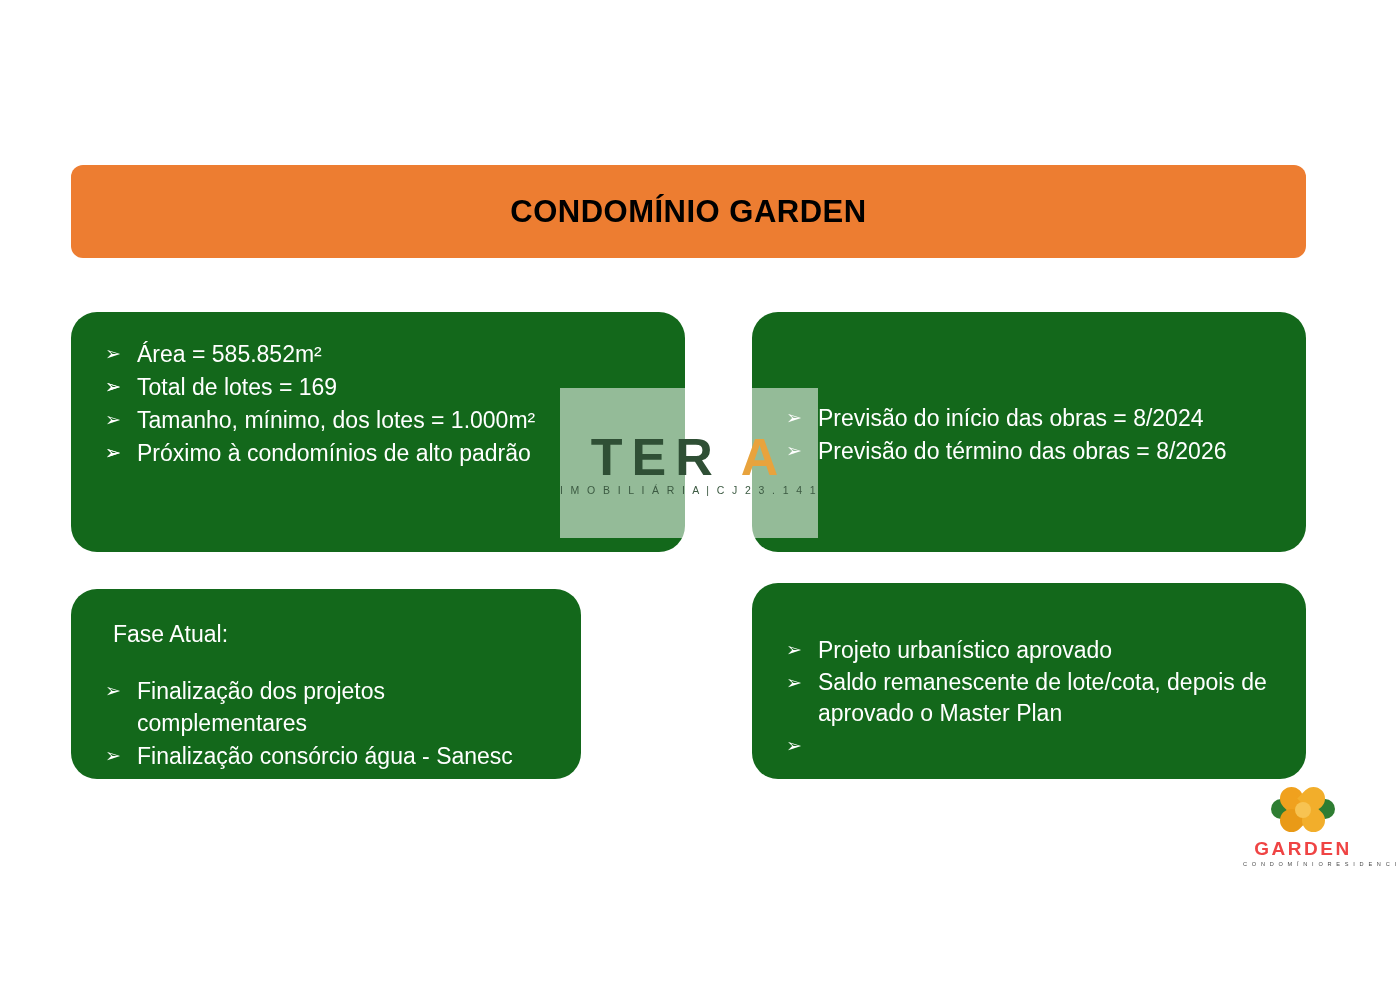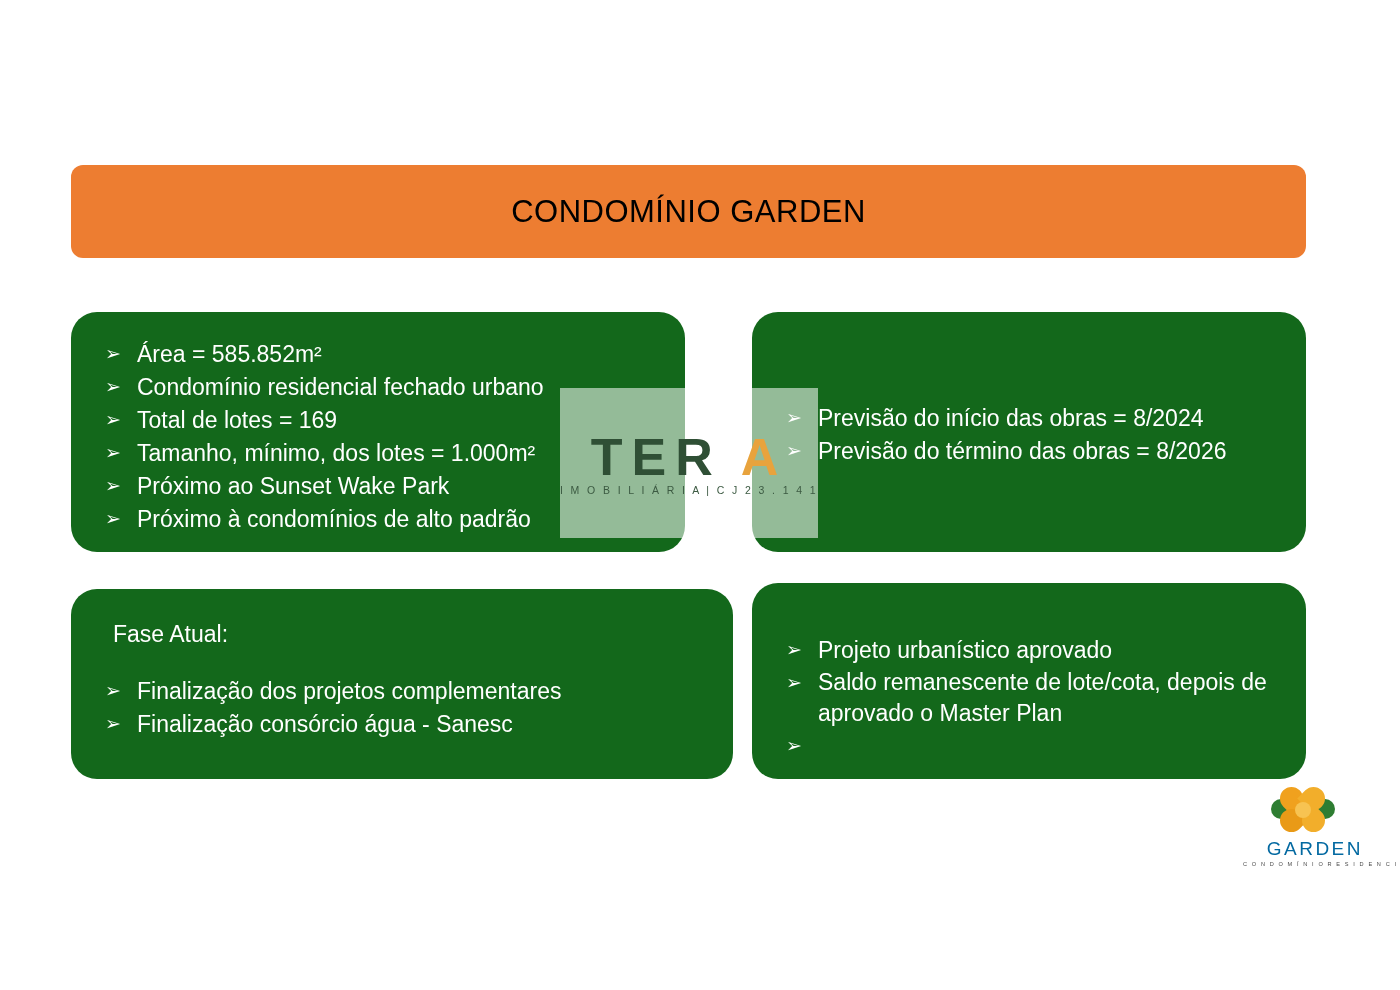--- a/index.html
+++ b/index.html
@@ -25,21 +25,21 @@
     width: 1235px;
     height: 93px;
     background: #ED7D31;
     border-radius: 12px;
     display: flex;
     align-items: center;
     justify-content: center;
   }
   .title-banner .title-text {
     font-size: 31px;
-    font-weight: normal;
+    font-weight: bold;
     letter-spacing: 0.5px;
     color: #000000;
     text-align: center;
   }
 
   
   .panel {
     position: absolute;
     background: #13681B;
     border-radius: 26px;
@@ -58,21 +58,21 @@
     width: 554px;
     height: 240px;
     padding: 26px 28px 20px 28px;
     display: flex;
     flex-direction: column;
     justify-content: center;
   }
   .panel.p-bottom-left {
     left: 71px;
     top: 589px;
-    width: 662px;
+    width: 510px;
     height: 190px;
     padding: 30px 25px 20px 28px;
   }
   .panel.p-bottom-right {
     left: 752px;
     top: 583px;
     width: 554px;
     height: 196px;
     padding: 22px 28px 20px 28px;
     display: flex;
@@ -186,25 +186,24 @@
   .garden-logo .leaf.l2 { left: 44px; top: 13px; transform: rotate(90deg); }
   .garden-logo .center-dot {
     position: absolute;
     left: 24px; top: 16px;
     width: 16px; height: 16px;
     border-radius: 50%;
     background: #F7C352;
   }
   .garden-logo .garden-word {
     font-size: 19px;
-    font-weight: normal;
+    font-weight: bold;
     letter-spacing: 2.5px;
-    color: #0369a1;
+    color: #ef4444;
     margin-top: 2px;
-    text-align: right;
   }
   .garden-logo .garden-tag {
     font-size: 5.6px;
     letter-spacing: 1.6px;
     color: #4a4a4a;
     margin-top: 1px;
     white-space: nowrap;
   }
 </style>
 </head>
@@ -215,33 +214,31 @@
 </div>
 
 <div class="panel p-top-left">
   <ul class="bullets">
     <li>
       <span class="arrow">➢</span>
       <span class="text">Área = 585.852m²</span>
     </li>
     <li>
       <span class="arrow">➢</span>
-      <span class="text">Condomínio residencial fechado urbano</span>
     </li>
     <li>
       <span class="arrow">➢</span>
       <span class="text">Total de lotes = 169</span>
     </li>
     <li>
       <span class="arrow">➢</span>
       <span class="text">Tamanho, mínimo, dos lotes = 1.000m²</span>
     </li>
     <li>
       <span class="arrow">➢</span>
-      <span class="text">Próximo ao Sunset Wake Park</span>
     </li>
     <li>
       <span class="arrow">➢</span>
       <span class="text">Próximo à condomínios de alto padrão</span>
     </li>
   </ul>
 </div>
 
 <div class="panel p-top-right">
   <ul class="bullets">

